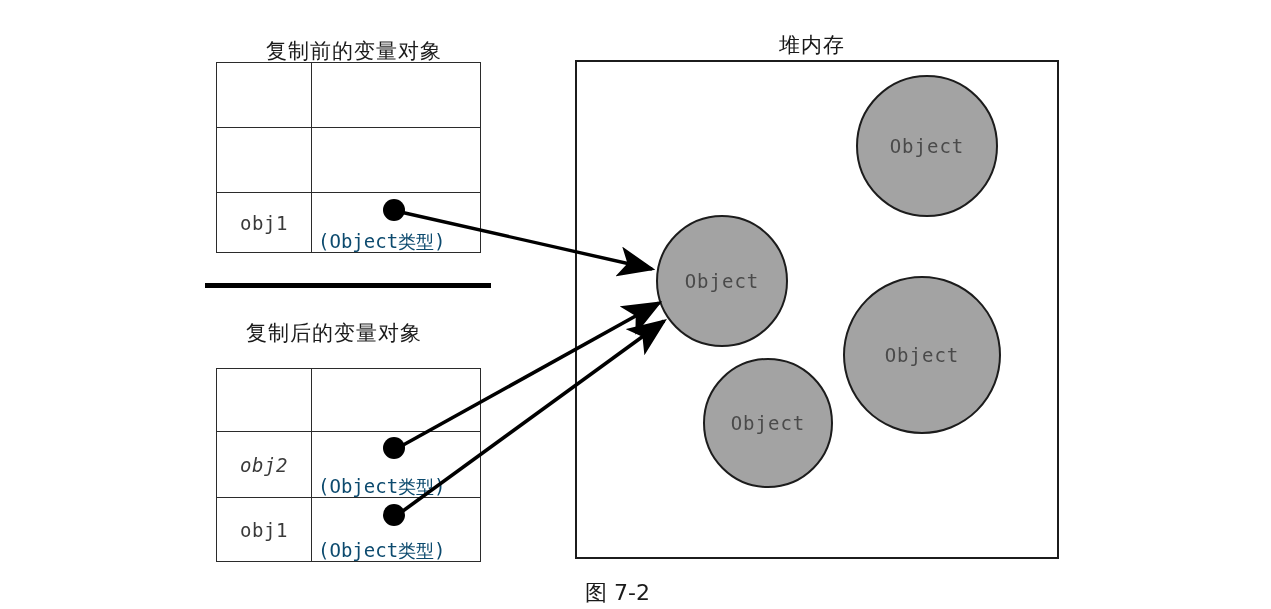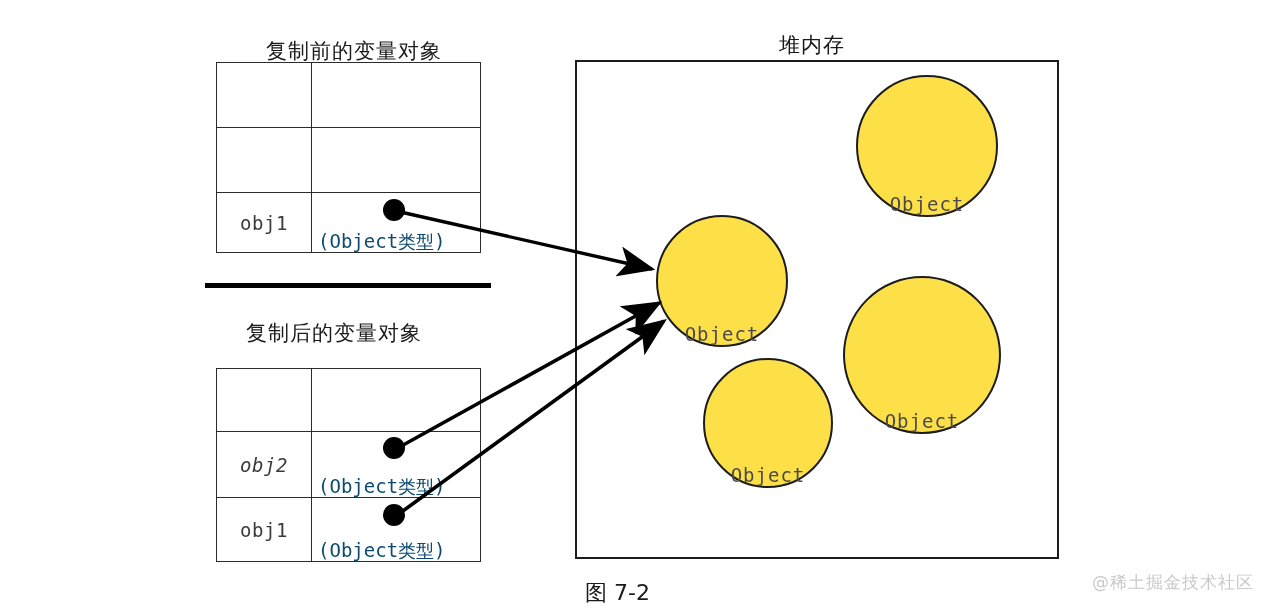--- a/index.html
+++ b/index.html
@@ -76,23 +76,23 @@
   }
   .heap-box {
     position: absolute;
     border: 2.4px solid #1c1c1c;
     background: #ffffff;
   }
   .obj-circle {
     position: absolute;
     border: 2.2px solid #1c1c1c;
     border-radius: 50%;
-    background: #fde047;
+    background: #a3a3a3;
     display: flex;
-    align-items: flex-end;
+    align-items: center;
     justify-content: center;
   }
   .obj-circle span {
     font-family: "DejaVu Sans Mono", monospace;
     font-size: 19px;
     color: #4a4a4a;
     letter-spacing: 1px;
   }
   .caption {
     position: absolute;
@@ -218,15 +218,14 @@
         <path d="M0,0 L11,4.5 L0,9 L2.6,4.5 z" fill="#000000"></path>
       </marker>
     </defs>
     <line x1="396" y1="211" x2="652" y2="269" stroke="#000000" stroke-width="3.4" marker-end="url(#ah)"></line>
     <line x1="396" y1="449" x2="659" y2="303" stroke="#000000" stroke-width="3.6" marker-end="url(#ah)"></line>
     <line x1="396" y1="516" x2="664" y2="321" stroke="#000000" stroke-width="3.6" marker-end="url(#ah)"></line>
   </svg>
 
   <div class="caption" style="left:585px; top:578px;">图    7-2</div>
 
-  <div class="watermark" style="left:1092px; top:571px;">@稀土掘金技术社区</div>
 
 </div>
 
 </body></html>

